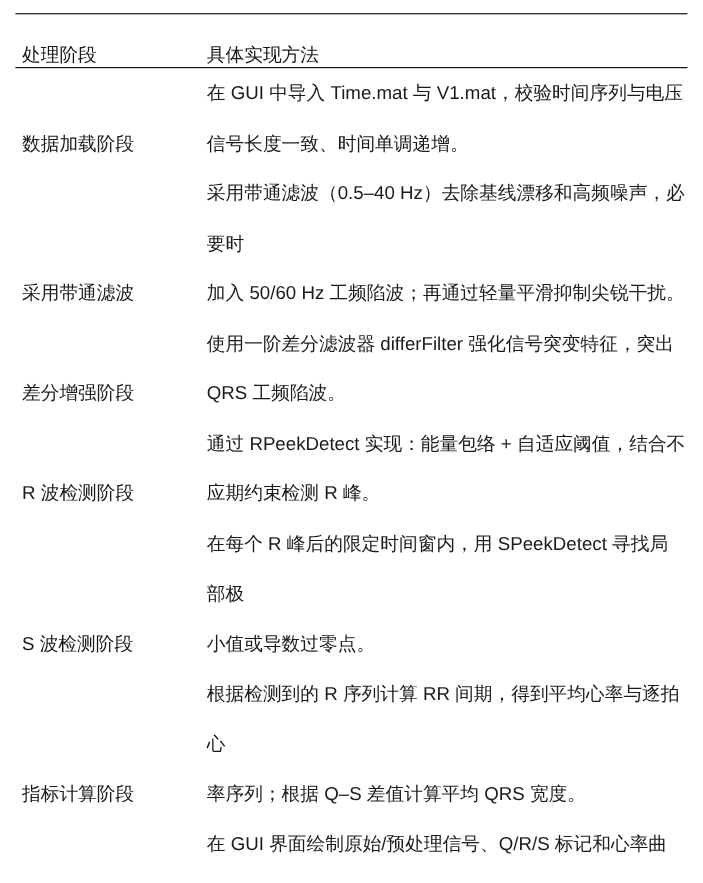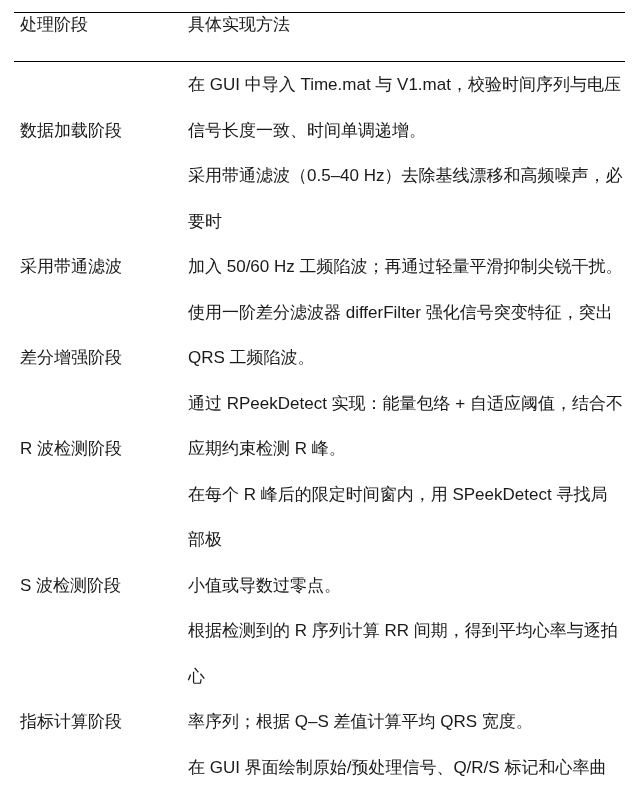--- a/index.html
+++ b/index.html
@@ -16,21 +16,21 @@
     border-top: 1.5px solid #000;
     border-bottom: 2px solid #000;
     font-size: 17px;
   }
   .row {
     display: flex;
     align-items: flex-end;
   }
   .header-row {
     height: 49px;
-    align-items: flex-start;
+    align-items: flex-end;
     border-bottom: 1px solid #000;
   }
   .cell { display: block; }
   .stage-cell {
     width: 146px;
     flex: 0 0 146px;
     padding-left: 6px;
     line-height: 45.5px;
     white-space: nowrap;
   }

